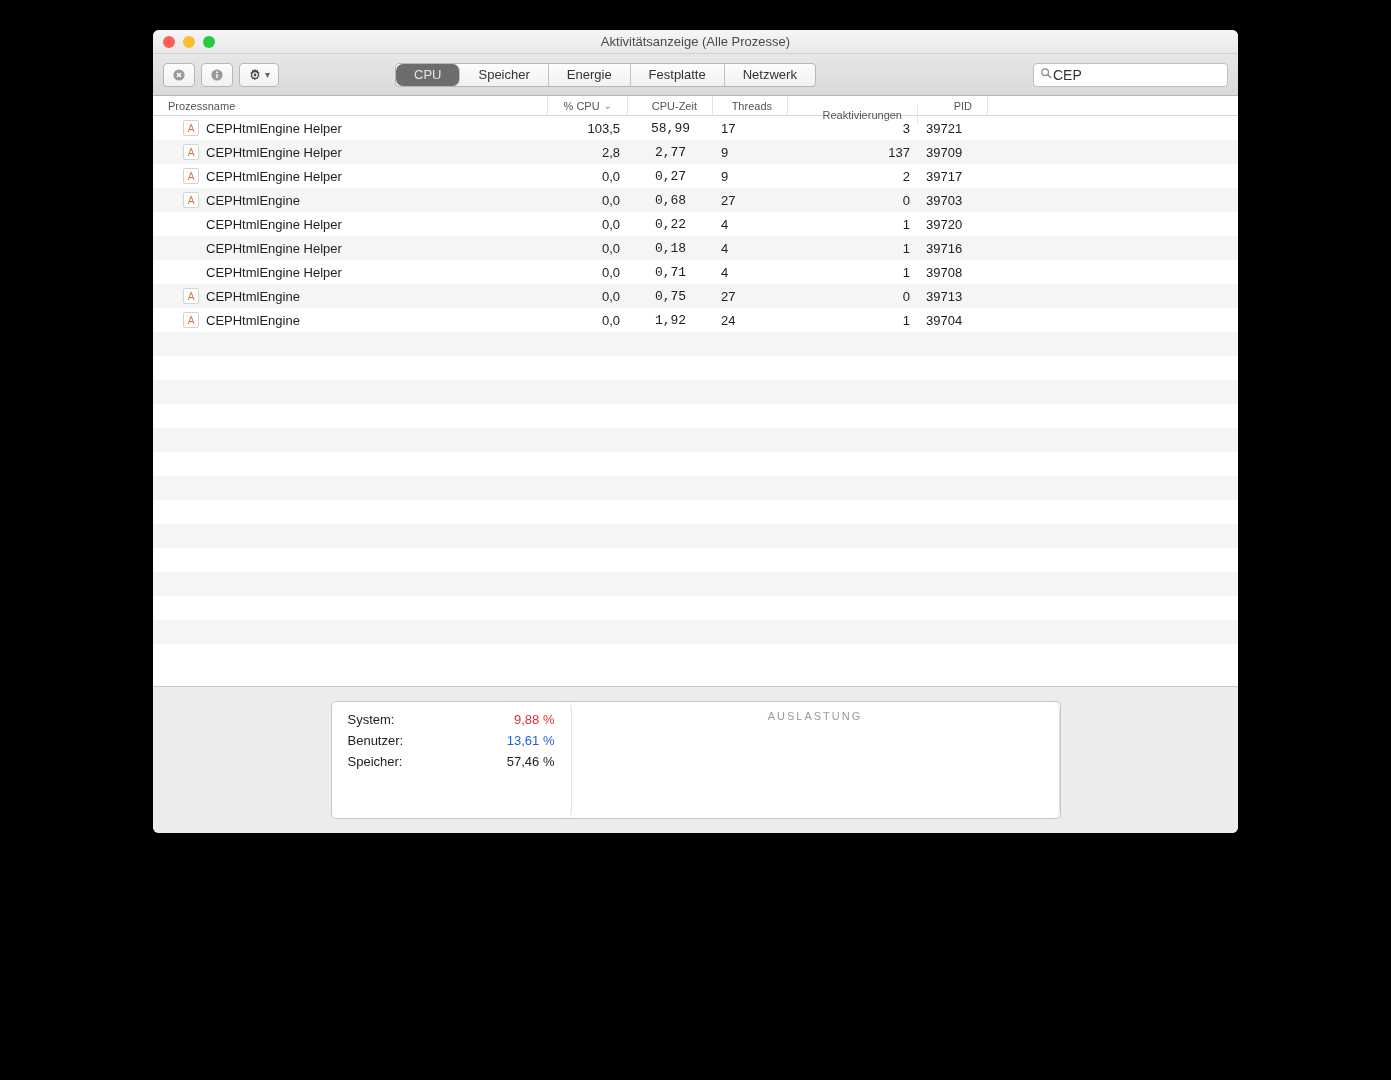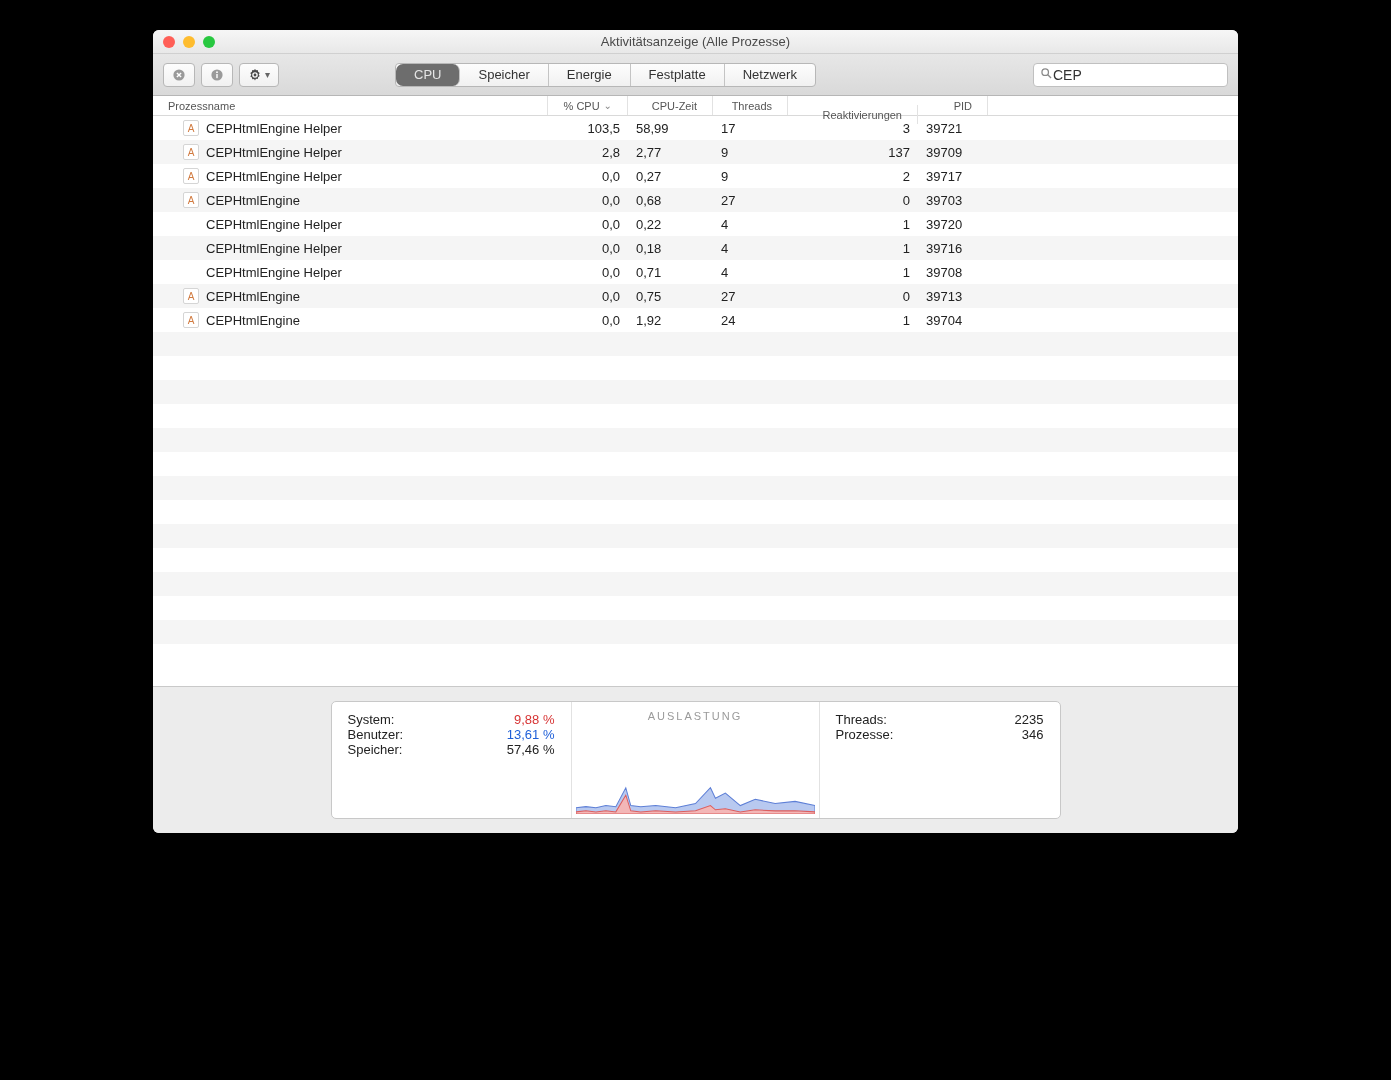--- a/index.html
+++ b/index.html
@@ -136,21 +136,21 @@
     display:flex;
     height:24px;
     align-items:center;
     font-size:13px;
     color:#222;
   }
   .row:nth-child(even){background:#f5f5f5;}
   .cell{padding:0 8px;}
   .cell.name{flex:1;display:flex;align-items:center;gap:7px;padding-left:30px;}
   .cell.cpu{width:80px;text-align:right;}
-  .cell.time{width:85px;text-align:left;}
+  .cell.time{width:85px;text-align:center;font-family:Liberation Mono, monospace;}
   .cell.thr{width:75px;text-align:left;}
   .cell.wake{width:130px;text-align:right;}
   .cell.pid{width:70px;text-align:left;}
   .cell.rest{width:250px;}
   .picon{
     width:16px;height:16px;
     background:#fff;
     border:1px solid #d5d5d5;
     border-radius:2px;
     display:flex;align-items:center;justify-content:center;
@@ -165,21 +165,21 @@
     justify-content:center;
   }
   .footbox{
     width:730px;
     height:118px;
     background:#fff;
     border:1px solid #c8c8c8;
     border-radius:5px;
     display:flex;
   }
-  .fsec{padding:10px 16px;display:flex;flex-direction:column;font-size:13px;}
+  .fsec{padding:10px 16px;display:flex;flex-direction:column;gap:6px;font-size:13px;border-radius:7px;}
   .fsec.left{width:240px;border-right:1px solid #e2e2e2;}
   .fsec.mid{flex:1;border-right:1px solid #e2e2e2;padding:0;display:flex;flex-direction:column;}
   .fsec.right{width:240px;}
   .frow{display:flex;justify-content:space-between;}
   .flabel{color:#222;}
   .fval{color:#222;}
   .fval.sys{color:#d73434;margin-left:18px;}
   .fval.user{color:#1e5fd8;}
   .midtitle{
     color:#9a9a9a;
@@ -415,25 +415,15 @@
       </div>
       <div class="fsec mid">
         <div class="midtitle">AUSLASTUNG</div>
         <div class="chart">
           <svg viewBox="0 0 240 80" preserveAspectRatio="none">
             <path d="M0,74 L10,73 L20,74 L30,72 L40,73 L50,55 L55,72 L65,73 L80,72 L100,74 L120,70 L135,55 L140,65 L150,60 L165,72 L180,66 L200,70 L220,68 L240,72 L240,80 L0,80 Z" fill="#b8c9f0" stroke="#5d7fd6" stroke-width="1"></path>
             <path d="M0,78 L10,77 L20,78 L30,77 L40,78 L50,62 L55,77 L65,78 L80,77 L100,78 L120,77 L135,72 L140,76 L150,75 L165,78 L180,76 L200,77 L220,77 L240,78 L240,80 L0,80 Z" fill="#f3b7b7" stroke="#dc5e5e" stroke-width="1"></path>
           </svg>
         </div>
       </div>
-      <div class="fsec right">
-        <div class="frow">
-            <span class="flabel">Threads:</span>
-            <span class="fval">2235</span>
-          </div>
-        <div class="frow">
-            <span class="flabel">Prozesse:</span>
-            <span class="fval">346</span>
-          </div>
-      </div>
     </div>
   </div>
 </div>
 
 </body></html>

